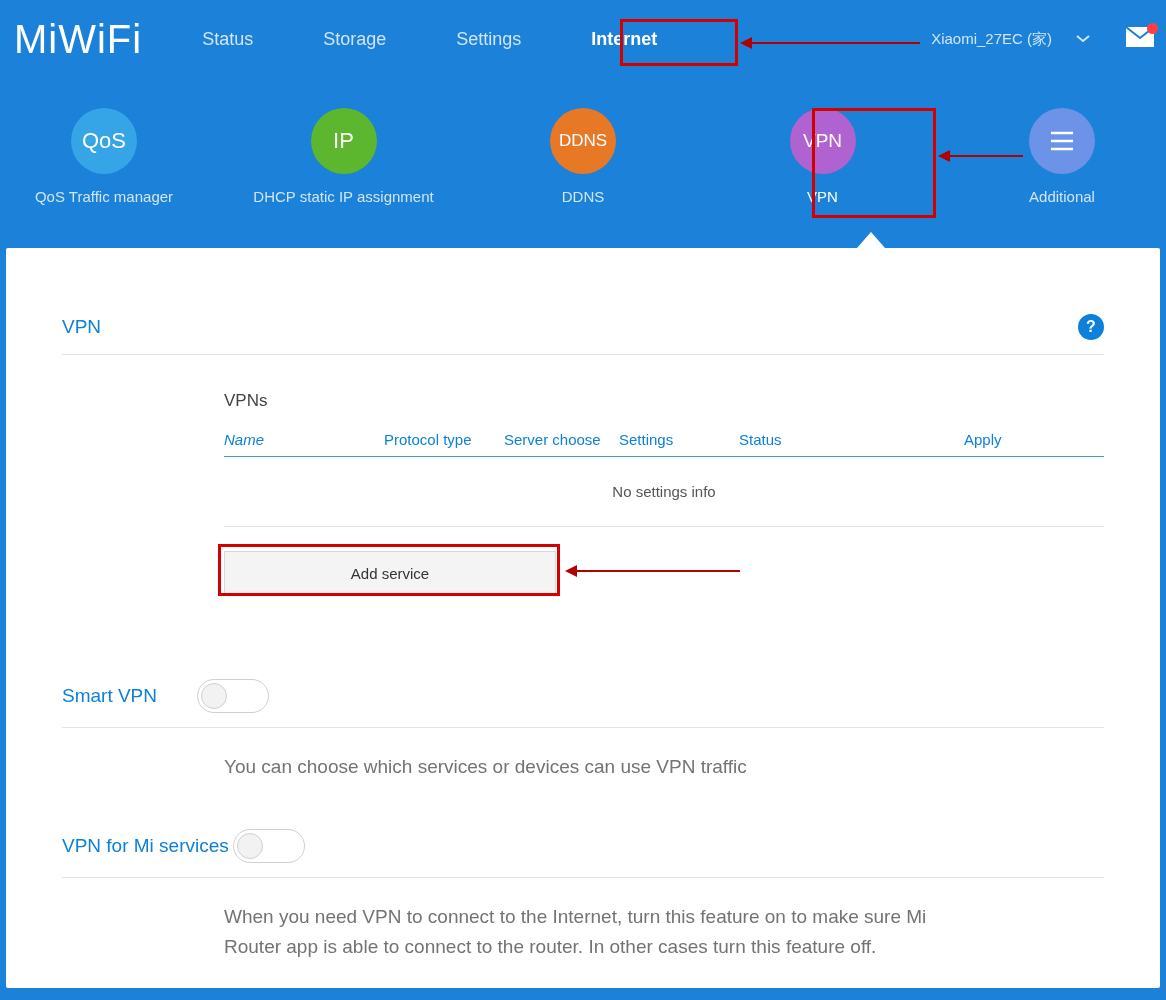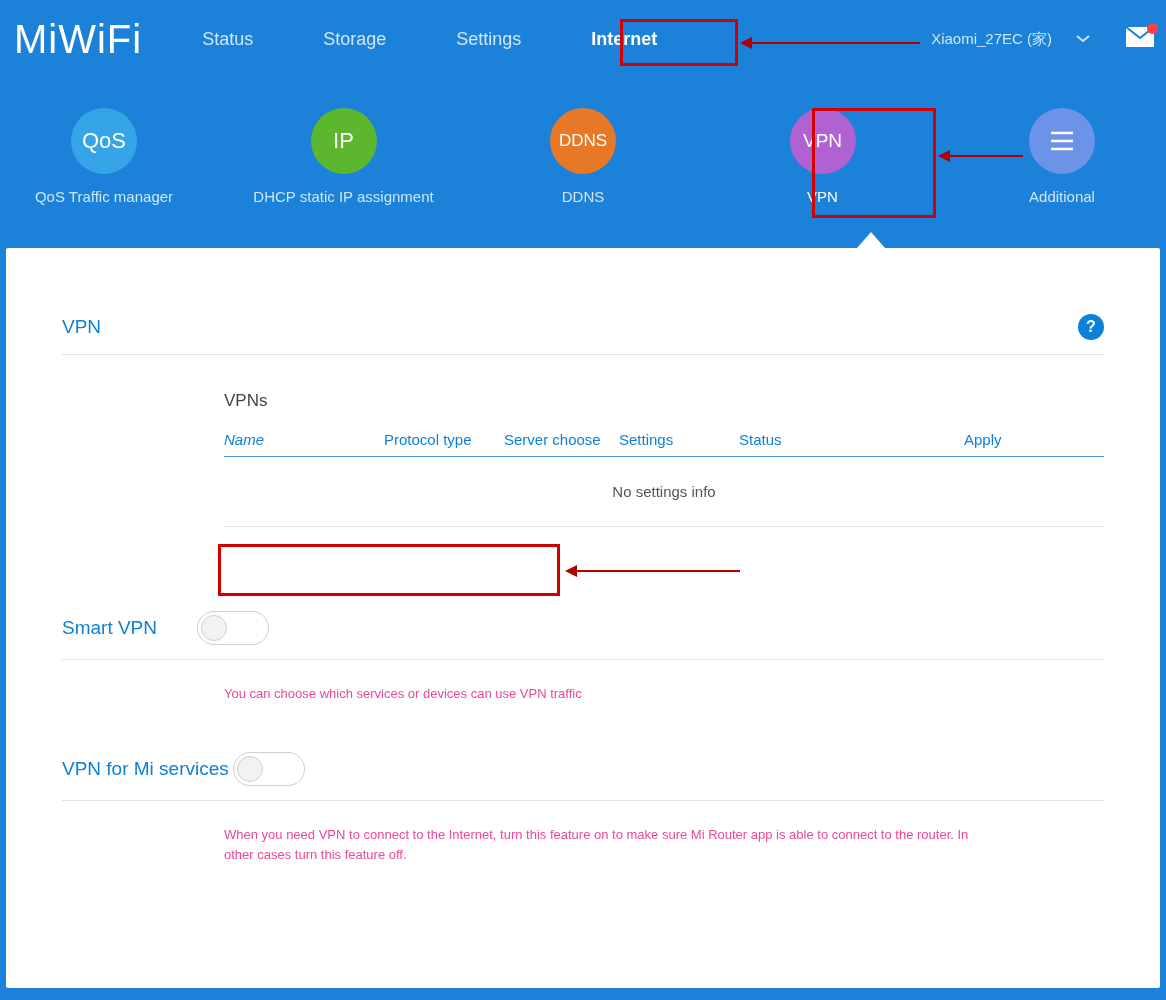--- a/index.html
+++ b/index.html
@@ -53,21 +53,21 @@
   .th-apply  { }
   .empty { text-align: center; color: #555; font-size: 15px; padding: 26px 0; border-bottom: 1px solid #e3e3e3; }
   .add-btn { width: 332px; height: 44px; background: #f4f4f4; border: 1px solid #d9d9d9; color: #333; font-size: 15px; margin-top: 24px; cursor: pointer; }
 
   
   .sec2-head { display: flex; align-items: center; padding: 84px 0 14px 0; border-bottom: 1px solid #e3e3e3; gap: 16px; }
   .sec3-head { display: flex; align-items: center; padding: 48px 0 14px 0; border-bottom: 1px solid #e3e3e3; }
   .sec2-head .section-title, .sec3-head .section-title { margin-right: 24px; }
   .toggle { width: 72px; height: 34px; border-radius: 17px; background: #fff; border: 1px solid #d0d0d0; position: relative; cursor: pointer; display: inline-block; }
   .toggle::after { content: ""; position: absolute; left: 3px; top: 3px; width: 26px; height: 26px; border-radius: 50%; background: #f2f2f2; border: 1px solid #d0d0d0; box-sizing: border-box; }
-  .desc { color: #ec4899; font-size: 13px; line-height: 1.55; padding: 24px 0 0 162px; max-width: 920px; }
+  .desc { color: #737373; font-size: 19px; line-height: 1.55; padding: 24px 0 0 162px; max-width: 920px; }
 
   
   .anno-box { position: absolute; border: 3px solid #d40000; pointer-events: none; }
   .anno-arrow { position: absolute; height: 2px; background: #b10000; pointer-events: none; }
   .anno-arrow::before { content: ""; position: absolute; left: -10px; top: -5px; border-top: 6px solid transparent; border-bottom: 6px solid transparent; border-right: 12px solid #b10000; }
 </style>
 </head>
 <body>
 
 <div class="header">
@@ -137,20 +137,21 @@
     <div class="vpns-title">VPNs</div>
     <div class="table-head">
       <div class="th th-name">Name</div>
       <div class="th th-proto">Protocol type</div>
       <div class="th th-server">Server choose</div>
       <div class="th th-user">Settings</div>
       <div class="th th-status">Status</div>
       <div class="th th-apply">Apply</div>
     </div>
     <div class="empty">No settings info</div>
+    <button class="add-btn">Add service</button>
   </div>
 
   <div class="sec2-head">
     <div class="section-title">Smart VPN</div>
     <span class="toggle"></span>
   </div>
   <div class="desc">You can choose which services or devices can use VPN traffic</div>
 
   <div class="sec3-head">
     <div class="section-title" style="margin-right:4px">VPN for Mi services</div>

